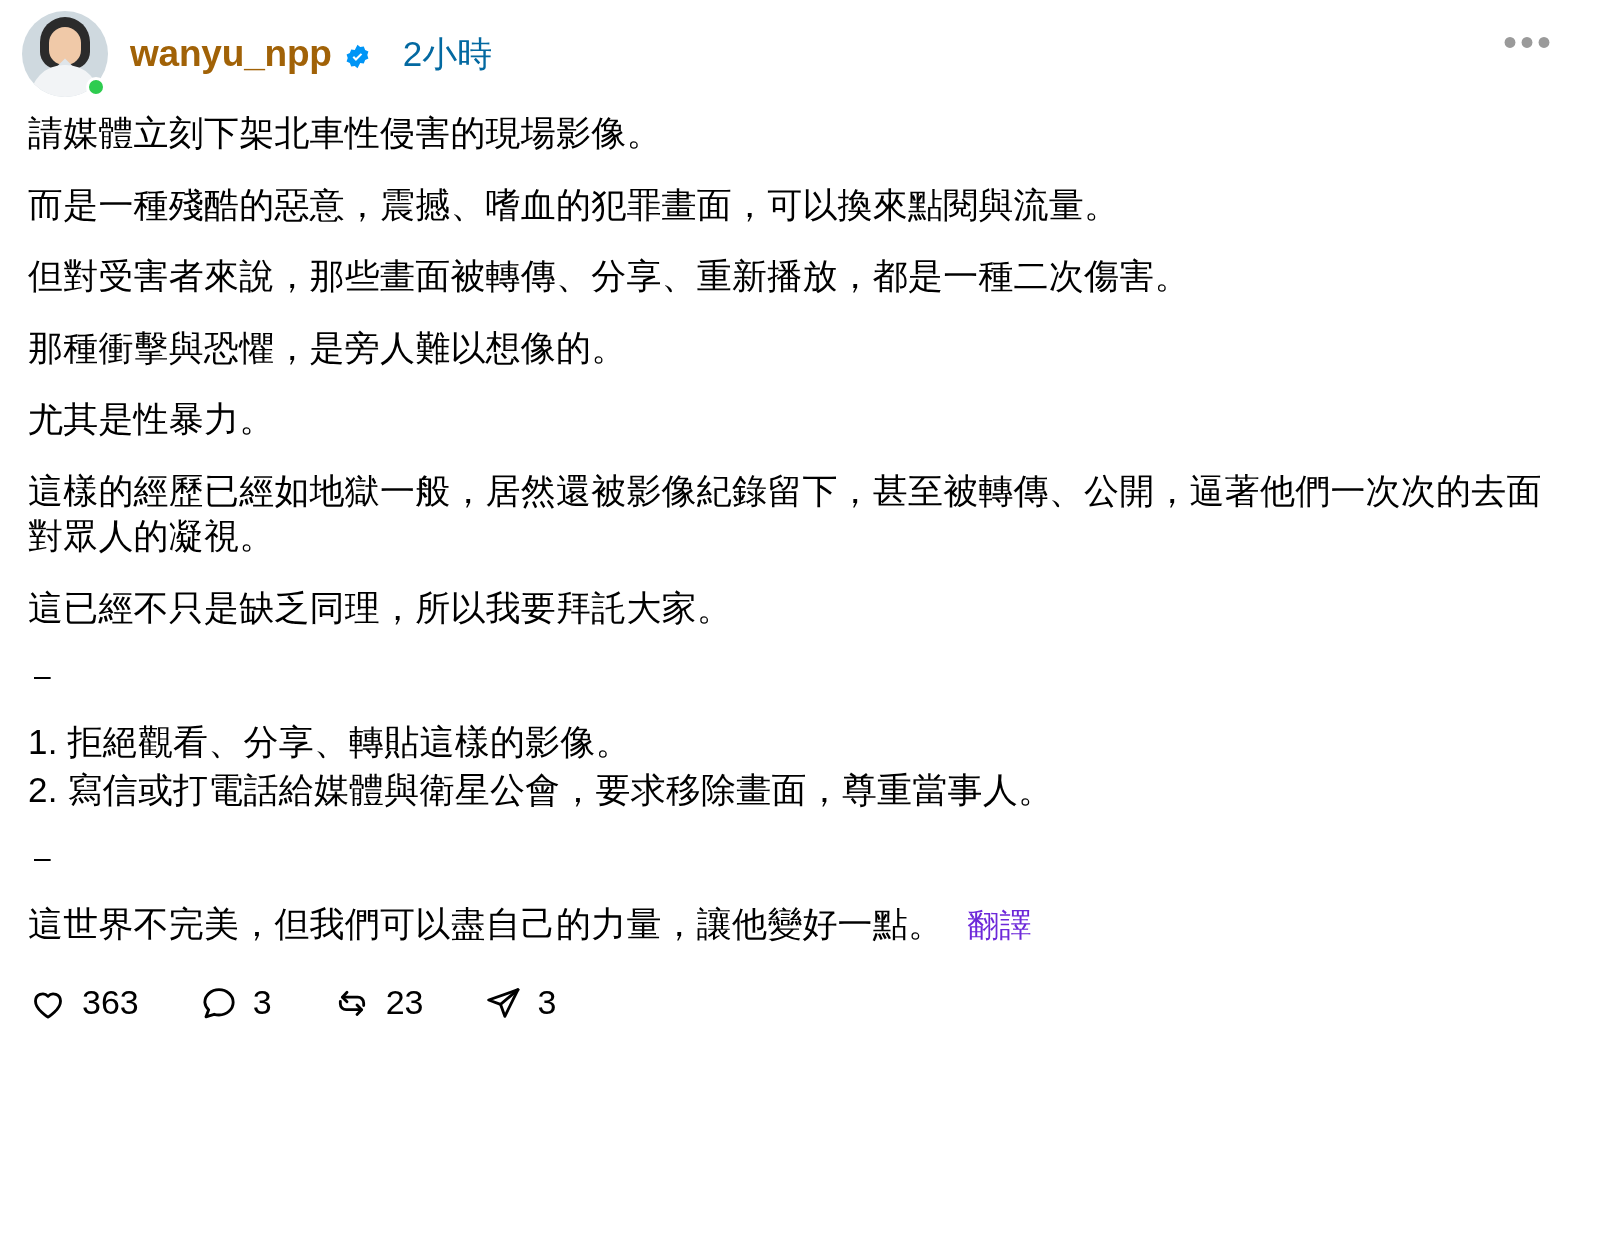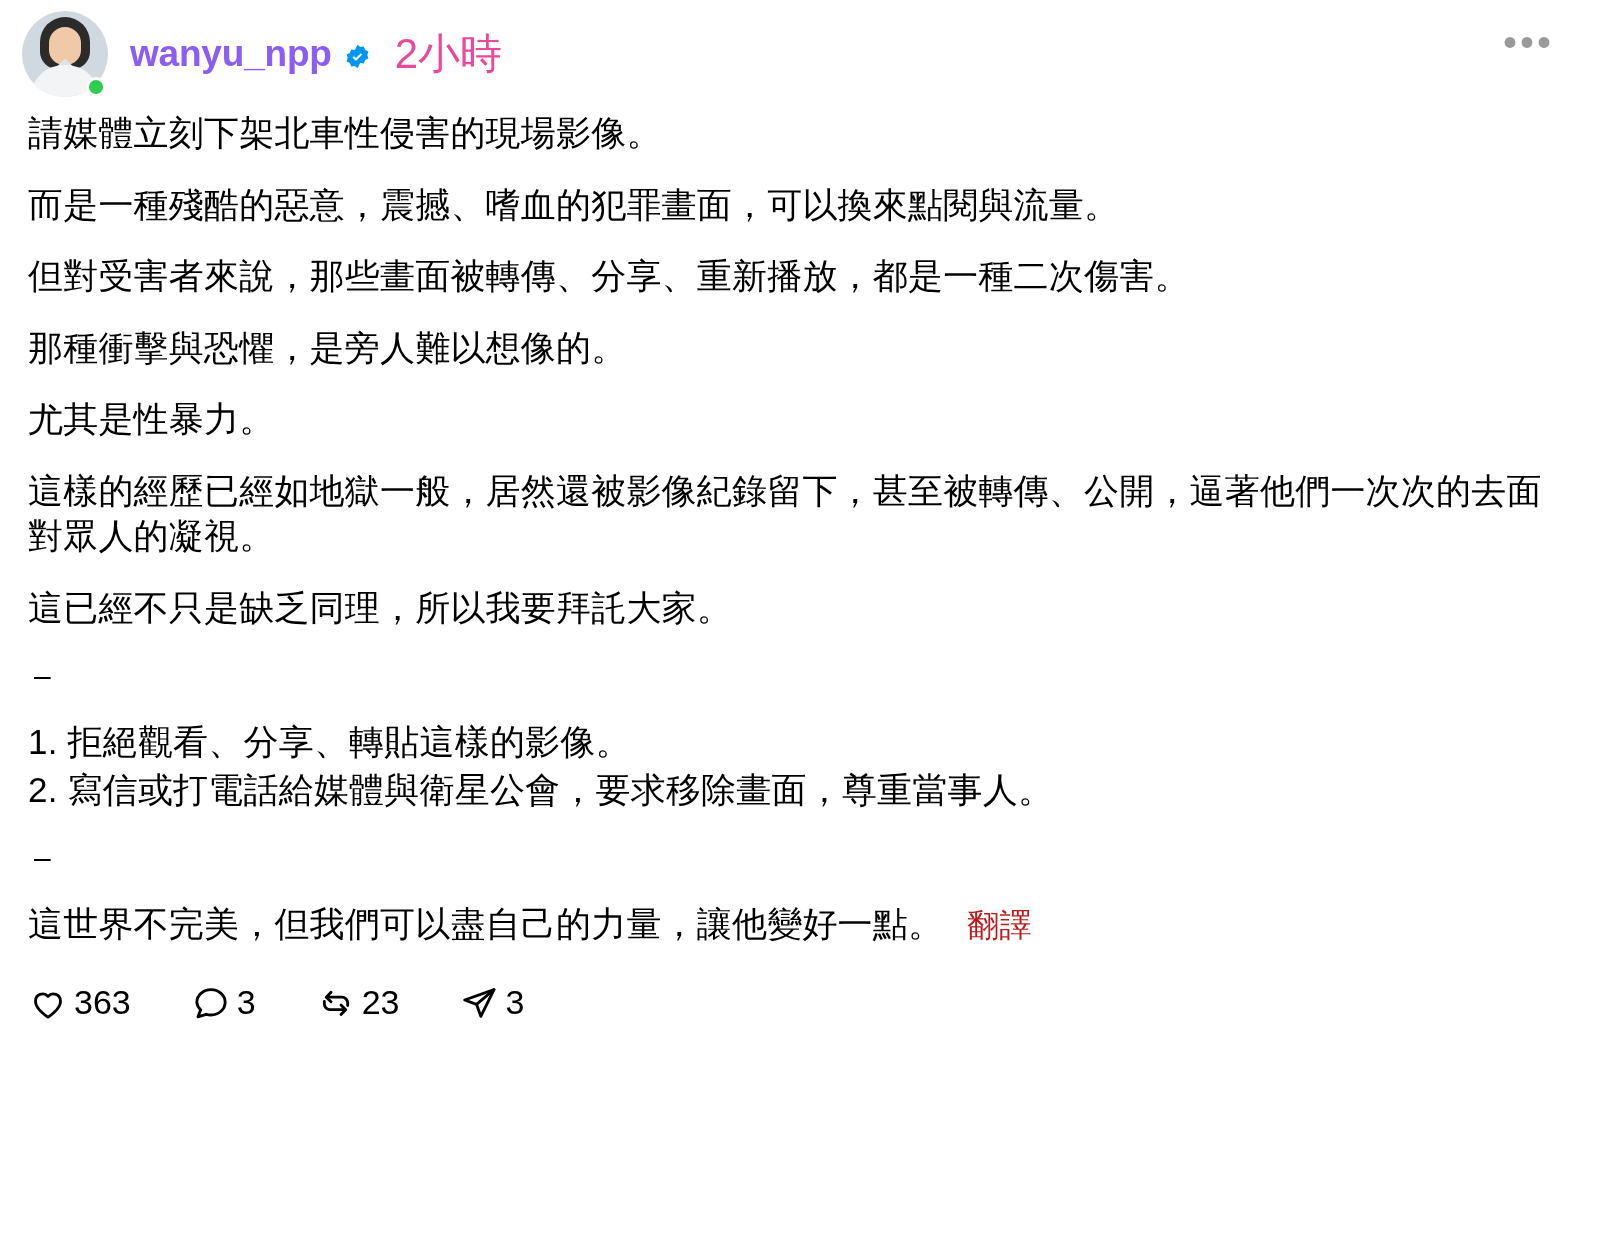--- a/index.html
+++ b/index.html
@@ -93,34 +93,34 @@
     border-radius: 50%;
     background: #2ecc4f;
     border: 3px solid #ffffff;
     box-sizing: border-box;
   }
   .username {
     font-size: 37px;
     font-weight: 600;
     letter-spacing: -0.2px;
     margin-left: 22px;
-    color: #8b5cf6;
+    color: #a16207;
   }
   .verified {
     margin-left: 12px;
     width: 27px;
     height: 27px;
     display: inline-block;
     position: relative;
     top: 2px;
   }
   .timestamp {
-    margin-left: 24px;
-    font-size: 42px;
-    color: #ec4899;
+    margin-left: 32px;
+    font-size: 35px;
+    color: #0369a1;
     letter-spacing: 0px;
   }
   .more-btn {
     position: absolute;
     right: 8px;
     top: 18px;
     font-size: 40px;
     line-height: 20px;
     color: #9a9a9a;
     letter-spacing: 3px;
@@ -144,37 +144,37 @@
   .para.dash {
     margin: 0 0 24px 0;
     color: #000;
     font-size: 30px;
     padding-left: 6px;
   }
   .para.last {
     margin-bottom: 22px;
   }
   .translate {
-    color: #b91c1c;
+    color: #6d28d9;
     font-size: 32px;
     margin-left: 24px;
     white-space: nowrap;
   }
 
   
   .actions {
     display: flex;
     align-items: center;
     padding: 14px 6px 20px 6px;
     gap: 60px;
   }
   .action {
     display: flex;
     align-items: center;
-    gap: 6px;
+    gap: 14px;
   }
   .action .count {
     font-size: 34px;
     color: #000;
   }
   .icon {
     display: inline-block;
     line-height: 0;
   }
 </style>

